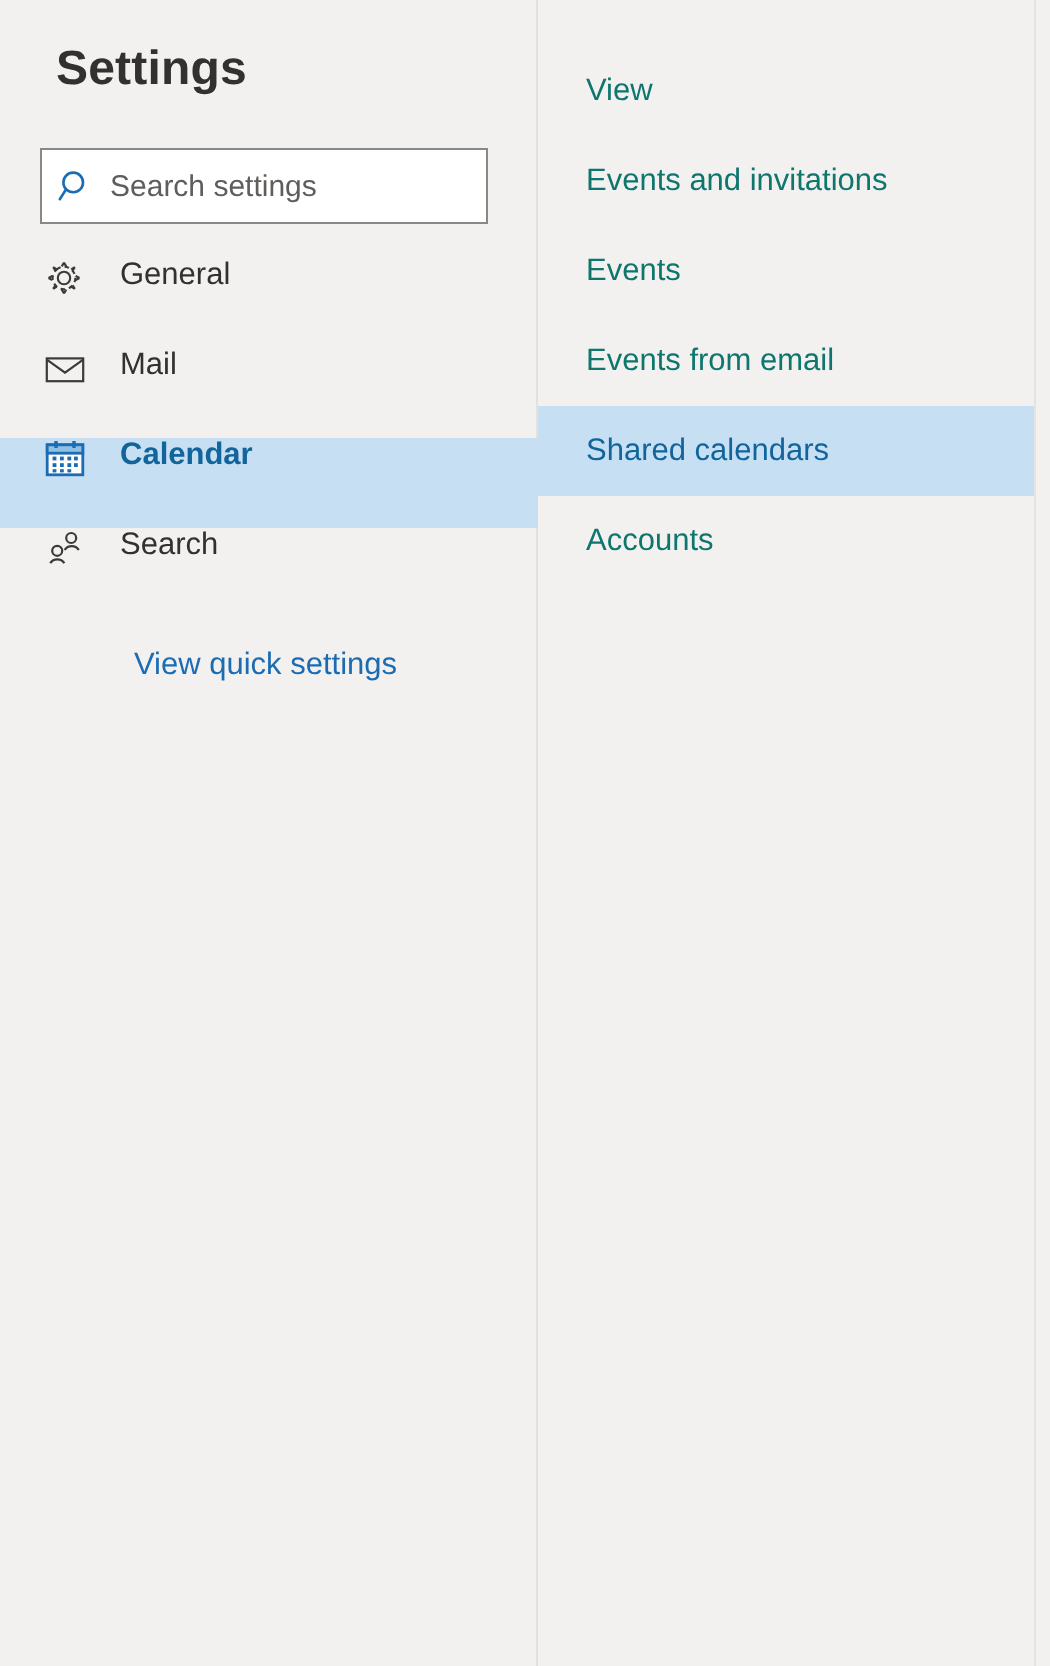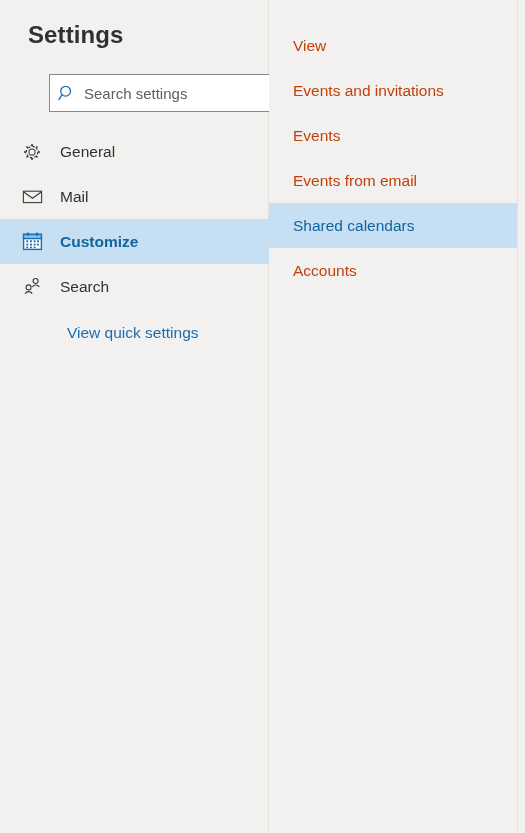--- a/index.html
+++ b/index.html
@@ -47,21 +47,20 @@
     position: absolute;
     left: 20px;
     top: 74px;
     width: 224px;
     height: 38px;
     box-sizing: border-box;
     background: #ffffff;
     border: 1px solid #8a8886;
     display: flex;
     align-items: center;
-    margin-left: 29px;
   }
   .search-icon {
     width: 34px;
     display: flex;
     align-items: center;
     justify-content: center;
     flex: 0 0 34px;
   }
   .search-input {
     border: 0;
@@ -80,21 +79,21 @@
 
   .nav-list {
     position: absolute;
     left: 0;
     top: 129px;
     width: 269px;
   }
   .nav-item {
     height: 45px;
     display: flex;
-    align-items: center;
+    align-items: flex-start;
     padding-left: 22px;
     box-sizing: border-box;
     cursor: pointer;
   }
   .nav-item .nav-icon {
     width: 32px;
     flex: 0 0 32px;
     display: flex;
     align-items: center;
   }
@@ -144,21 +143,21 @@
     top: 23px;
     width: 248px;
   }
   .sub-item {
     height: 45px;
     display: flex;
     align-items: center;
     padding-left: 24px;
     box-sizing: border-box;
     font-size: 15.5px;
-    color: #c2410c;
+    color: #0f766e;
     cursor: pointer;
   }
   .sub-item.selected {
     background: #c7dff2;
     color: #11659c;
     font-weight: normal;
   }
 </style>
 </head>
 <body>
@@ -222,21 +221,21 @@
               <rect x="4.3" y="12.6" width="1.9" height="1.9"></rect>
               <rect x="8.0" y="12.6" width="1.9" height="1.9"></rect>
               <rect x="11.7" y="12.6" width="1.9" height="1.9"></rect>
               <rect x="15.0" y="12.6" width="1.9" height="1.9"></rect>
               <rect x="4.3" y="15.6" width="1.9" height="1.6"></rect>
               <rect x="8.0" y="15.6" width="1.9" height="1.6"></rect>
               <rect x="11.7" y="15.6" width="1.9" height="1.6"></rect>
             </g>
           </svg>
         </span>
-        <span class="nav-label">Customize</span>
+        <span class="nav-label">Calendar</span>
       </div>
 
       <div class="nav-item">
         <span class="nav-icon">
           <svg width="21" height="21" viewBox="0 0 21 21" aria-hidden="true">
             <g fill="none" stroke="#3b3a39" stroke-width="1.1">
               <circle cx="13.6" cy="5.0" r="2.5"></circle>
               <path d="M10.3 11.0 A4.2 4.2 0 0 1 17.4 11.0"></path>
               <circle cx="6.6" cy="11.4" r="2.5"></circle>
               <path d="M3.1 17.6 A4.2 4.2 0 0 1 10.2 17.6"></path>

